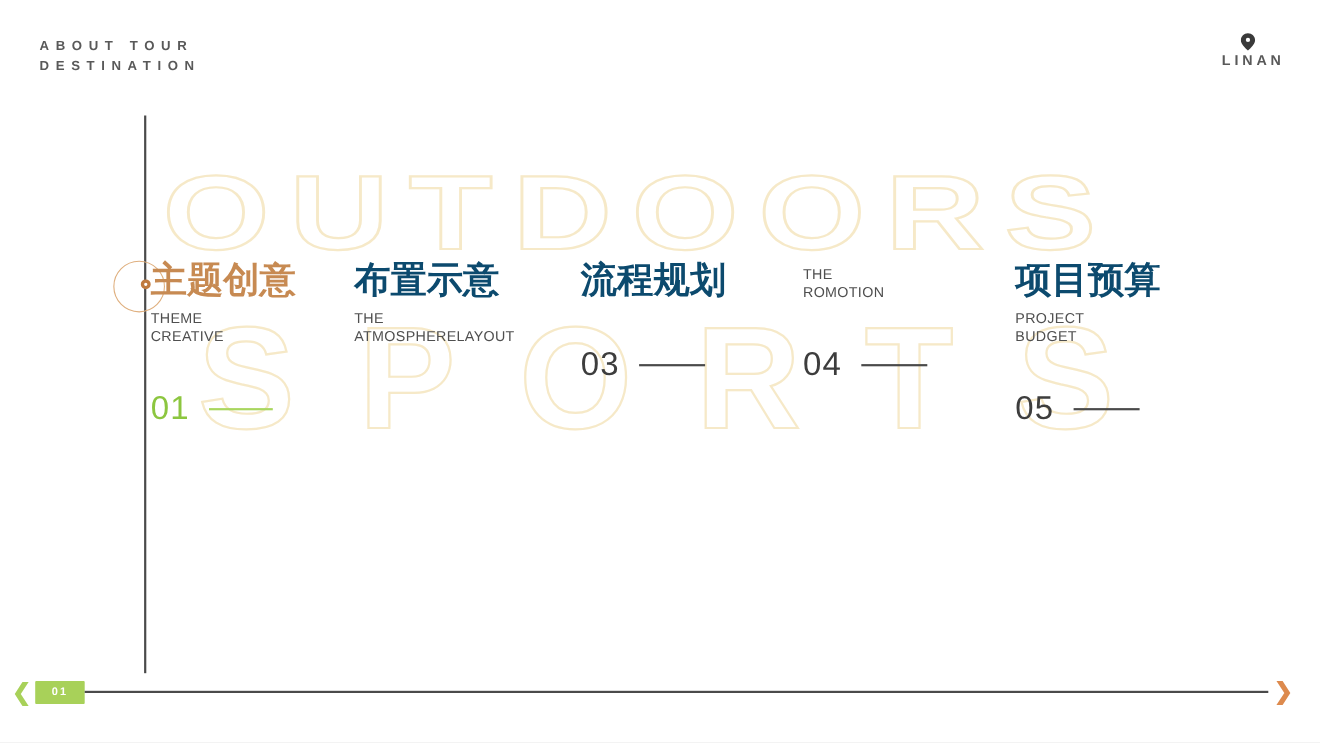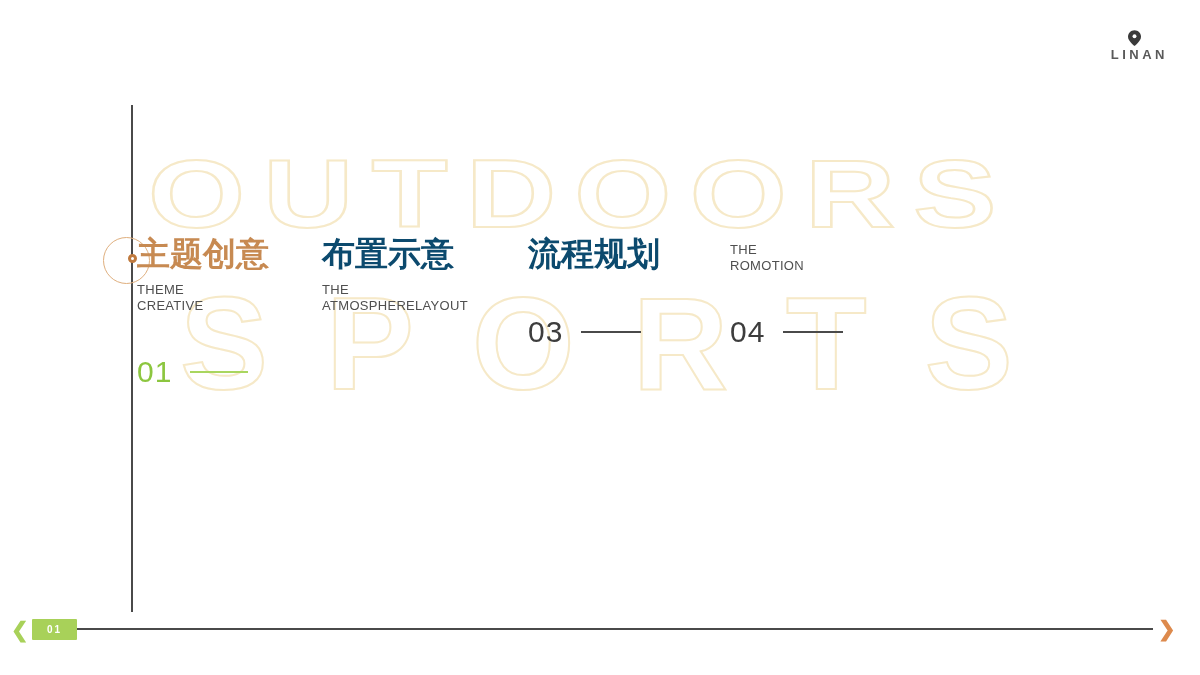--- a/index.html
+++ b/index.html
@@ -153,20 +153,24 @@
   }
 </style>
 </head>
 <body>
 
 <div class="slide">
 
   <div class="bg-word bg-word-top">OUTDOORS</div>
   <div class="bg-word bg-word-bottom">SPORTS</div>
 
+  <div class="eyebrow">
+    <div>ABOUT TOUR</div>
+    <div>DESTINATION</div>
+  </div>
 
   <div class="location">
     <svg width="13" height="17" viewBox="0 0 14 18">
       <path d="M7 0 C3.1 0 0 3.1 0 7 c0 4.6 7 10 7 10 s7 -5.4 7 -10 C14 3.1 10.9 0 7 0 z" fill="#3a3a3a"></path>
       <circle cx="7" cy="6.6" r="2.1" fill="#ffffff"></circle>
     </svg>
     <span>LINAN</span>
   </div>
 
   <div class="vline"></div>
@@ -205,19 +209,30 @@
     <div class="col-sub">
       <div>THE</div>
       <div>ROMOTION</div>
     </div>
     <div class="col-numrow">
       <span class="num">04</span>
       <span class="num-line"></span>
     </div>
   </div>
 
+  <div class="col col-5">
+    <div class="col-title">项目预算</div>
+    <div class="col-sub">
+      <div>PROJECT</div>
+      <div>BUDGET</div>
+    </div>
+    <div class="col-numrow">
+      <span class="num">05</span>
+      <span class="num-line"></span>
+    </div>
+  </div>
 
   <span class="prev-arrow">❮</span>
   <span class="page-badge">01</span>
   <div class="footer-line"></div>
   <span class="next-arrow">❯</span>
 
 </div>
 
 </body></html>

